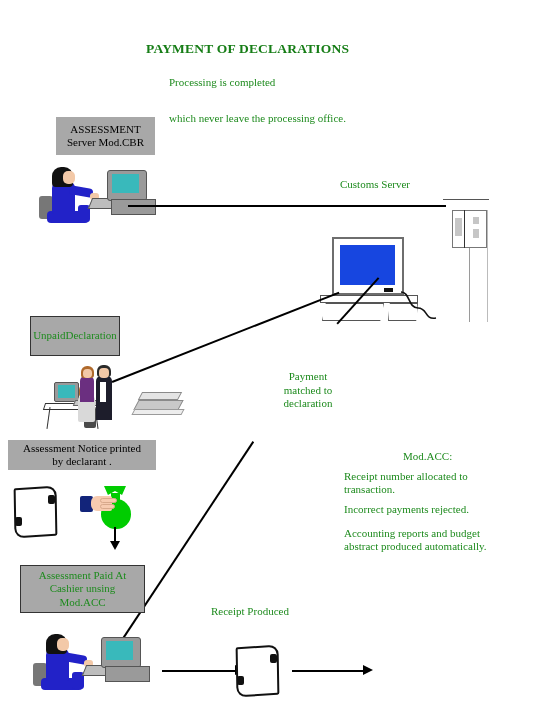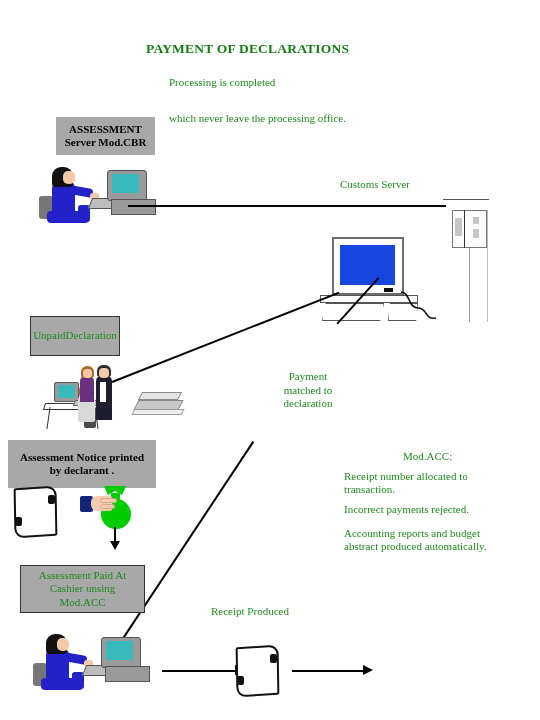--- a/index.html
+++ b/index.html
@@ -40,21 +40,21 @@
     background: #a8a8a8;
     box-sizing: border-box;
     display: flex;
     align-items: center;
     justify-content: center;
     text-align: center;
     font-size: 11px;
     line-height: 13.5px;
   }
   .box.bordered { border: 1px solid #333333; }
-  .box.black { color: #000000; font-weight: bold; }
+  .box.black { color: #000000; }
   .box.green { color: #1e8b1e; }
 
   
   .line {
     position: absolute;
     background: #000000;
     transform-origin: 0 50%;
     height: 1.6px;
   }
   .hline { position: absolute; background: #000; height: 1.6px; }
@@ -255,21 +255,21 @@
     <div class="p-mid" style="left:4px;  top:8px;  width:45px; height:10px;"></div>
     <div class="p-tray" style="left:1px;  top:17px; width:50px; height:6px;"></div>
   </div>
 
   <div class="abs green-text-c" style="left:268px; top:370px; width:80px;">
     <div>Payment</div>
     <div>matched to</div>
     <div>declaration</div>
   </div>
 
-  <div class="abs box black" style="left:8px; top:440px; width:148px; height:48px; flex-direction:column;text-align:center;">
+  <div class="abs box black" style="left:8px; top:440px; width:148px; height:30px; flex-direction:column;text-align:center;">
     <span>Assessment Notice printed</span>
     <span>by declarant .</span>
   </div>
 
   <div class="abs green-text" style="left:403px; top:450px;">Mod.ACC:</div>
 
   <div class="abs green-text" style="left:344px; top:470px; width:170px;">Receipt number allocated to transaction.</div>
   <div class="abs green-text" style="left:344px; top:503px; width:175px;">Incorrect payments rejected.</div>
   <div class="abs green-text" style="left:344px; top:527px; width:172px;">Accounting reports and budget abstract produced automatically.</div>
 

